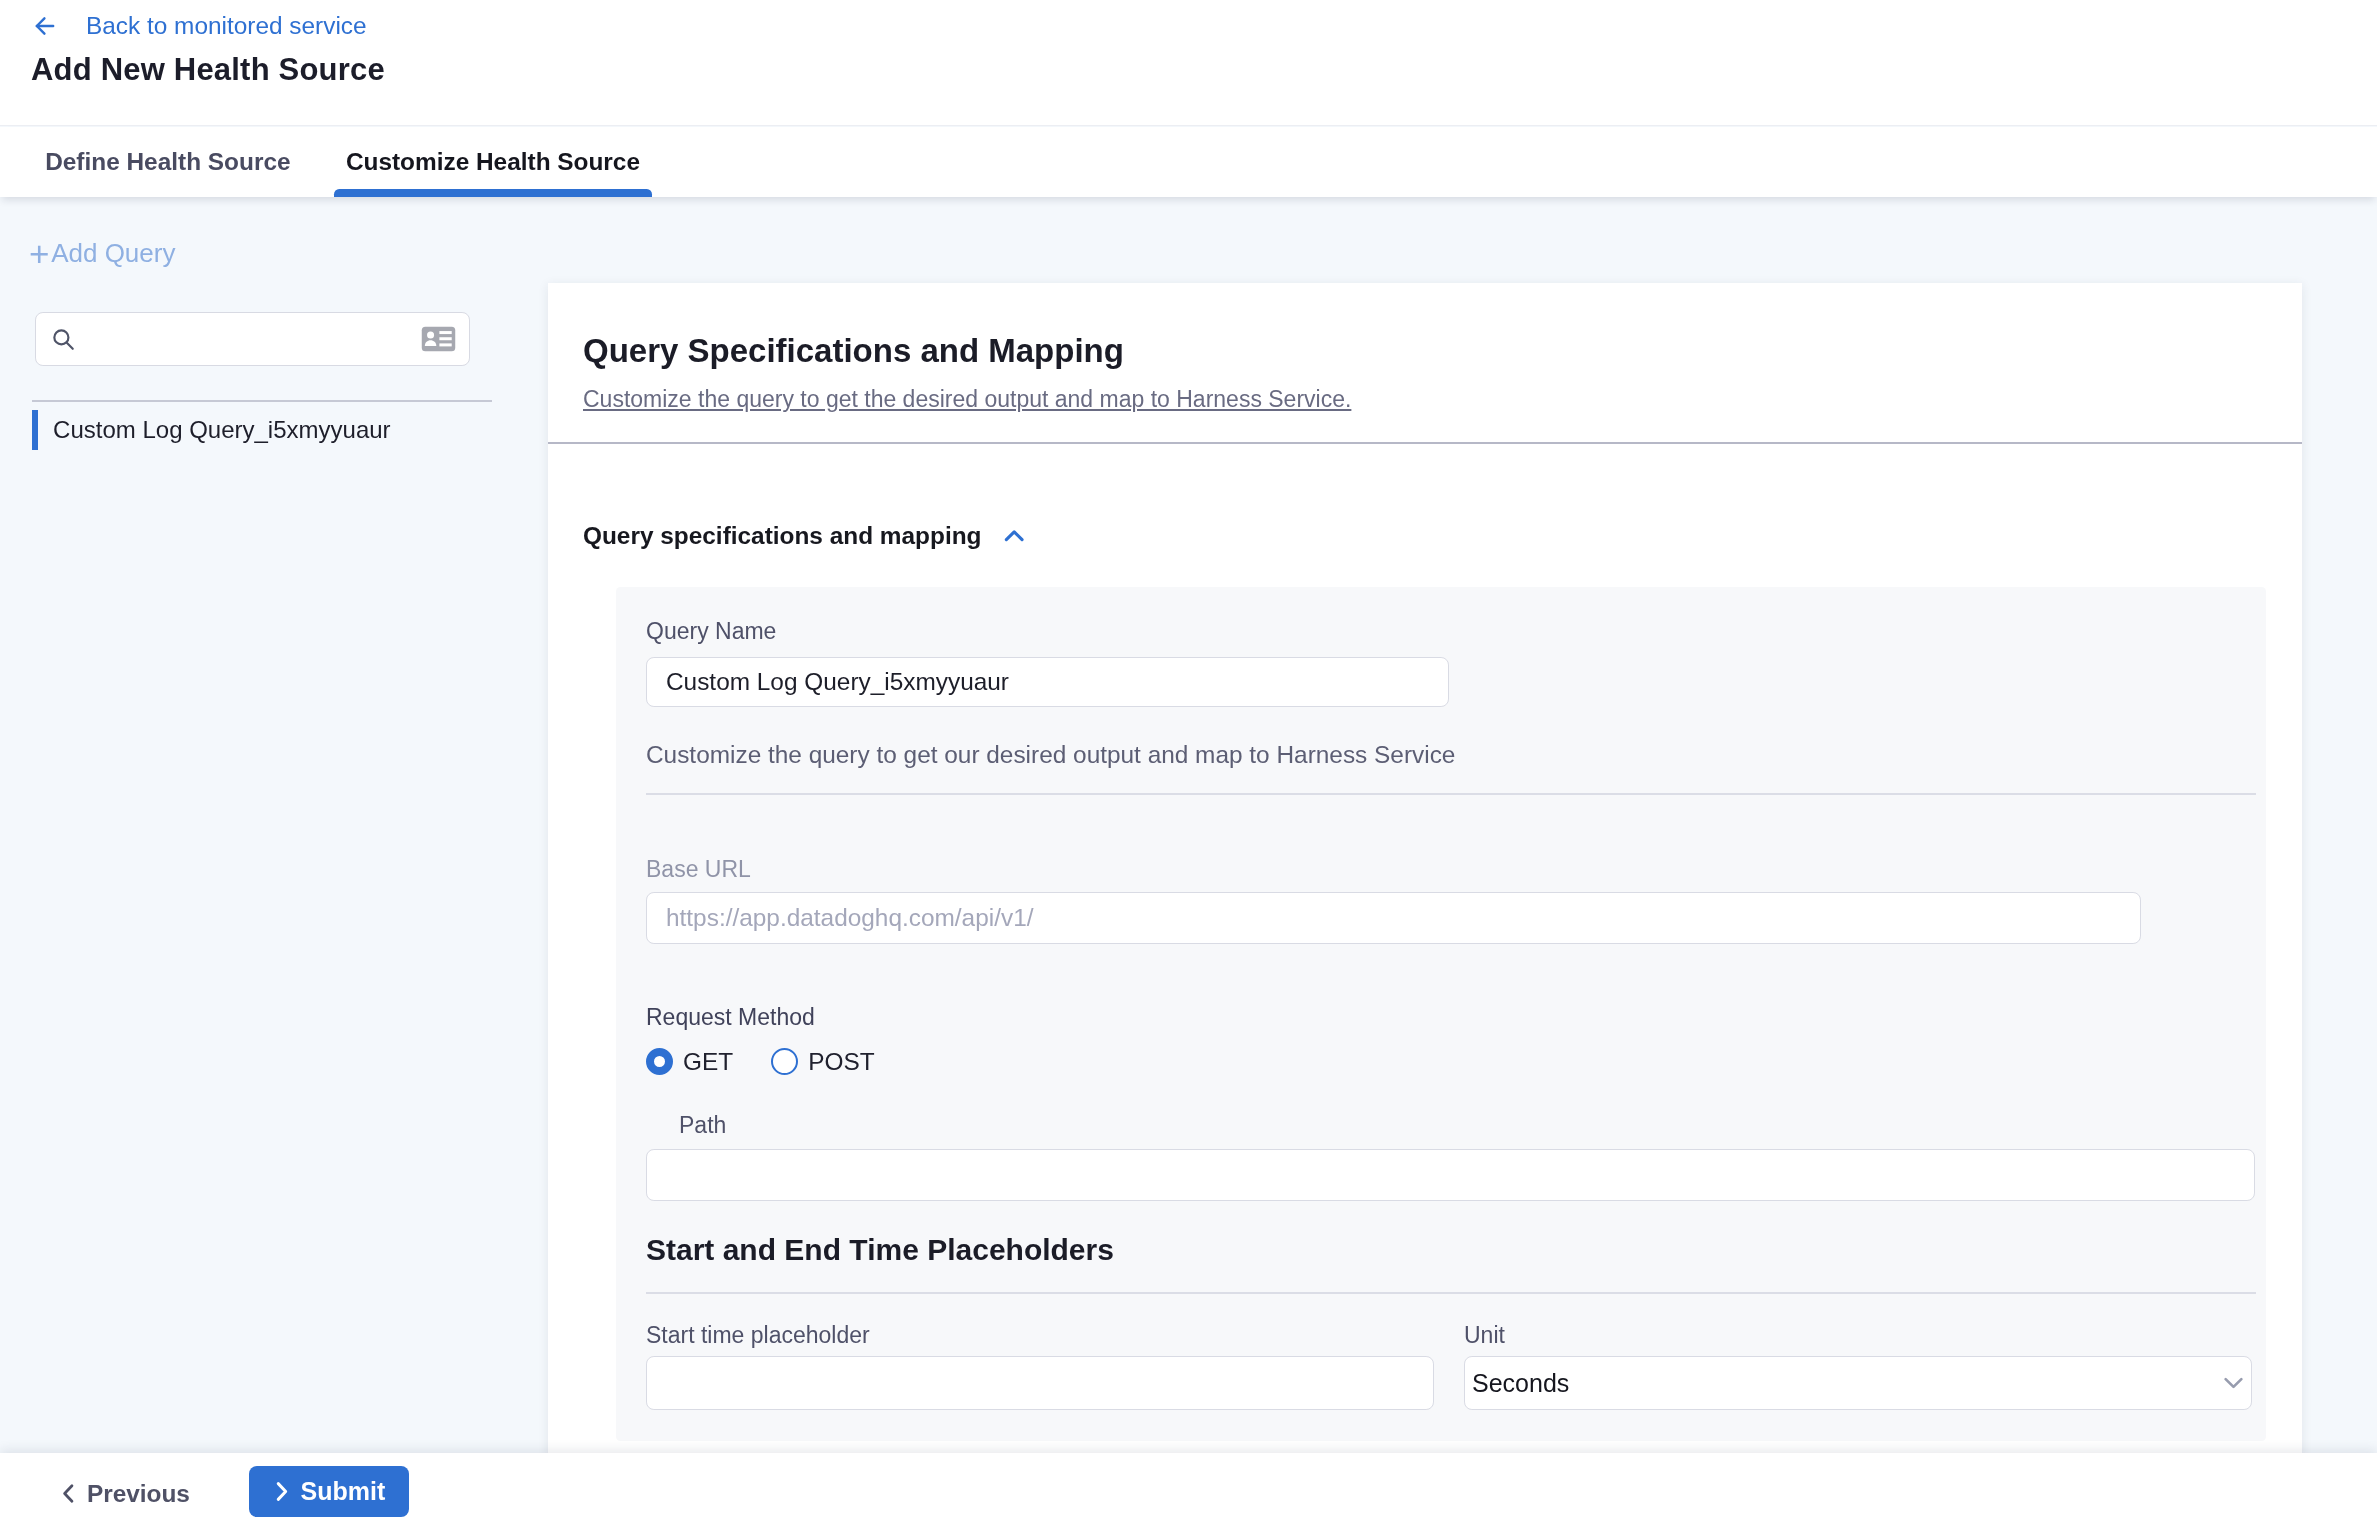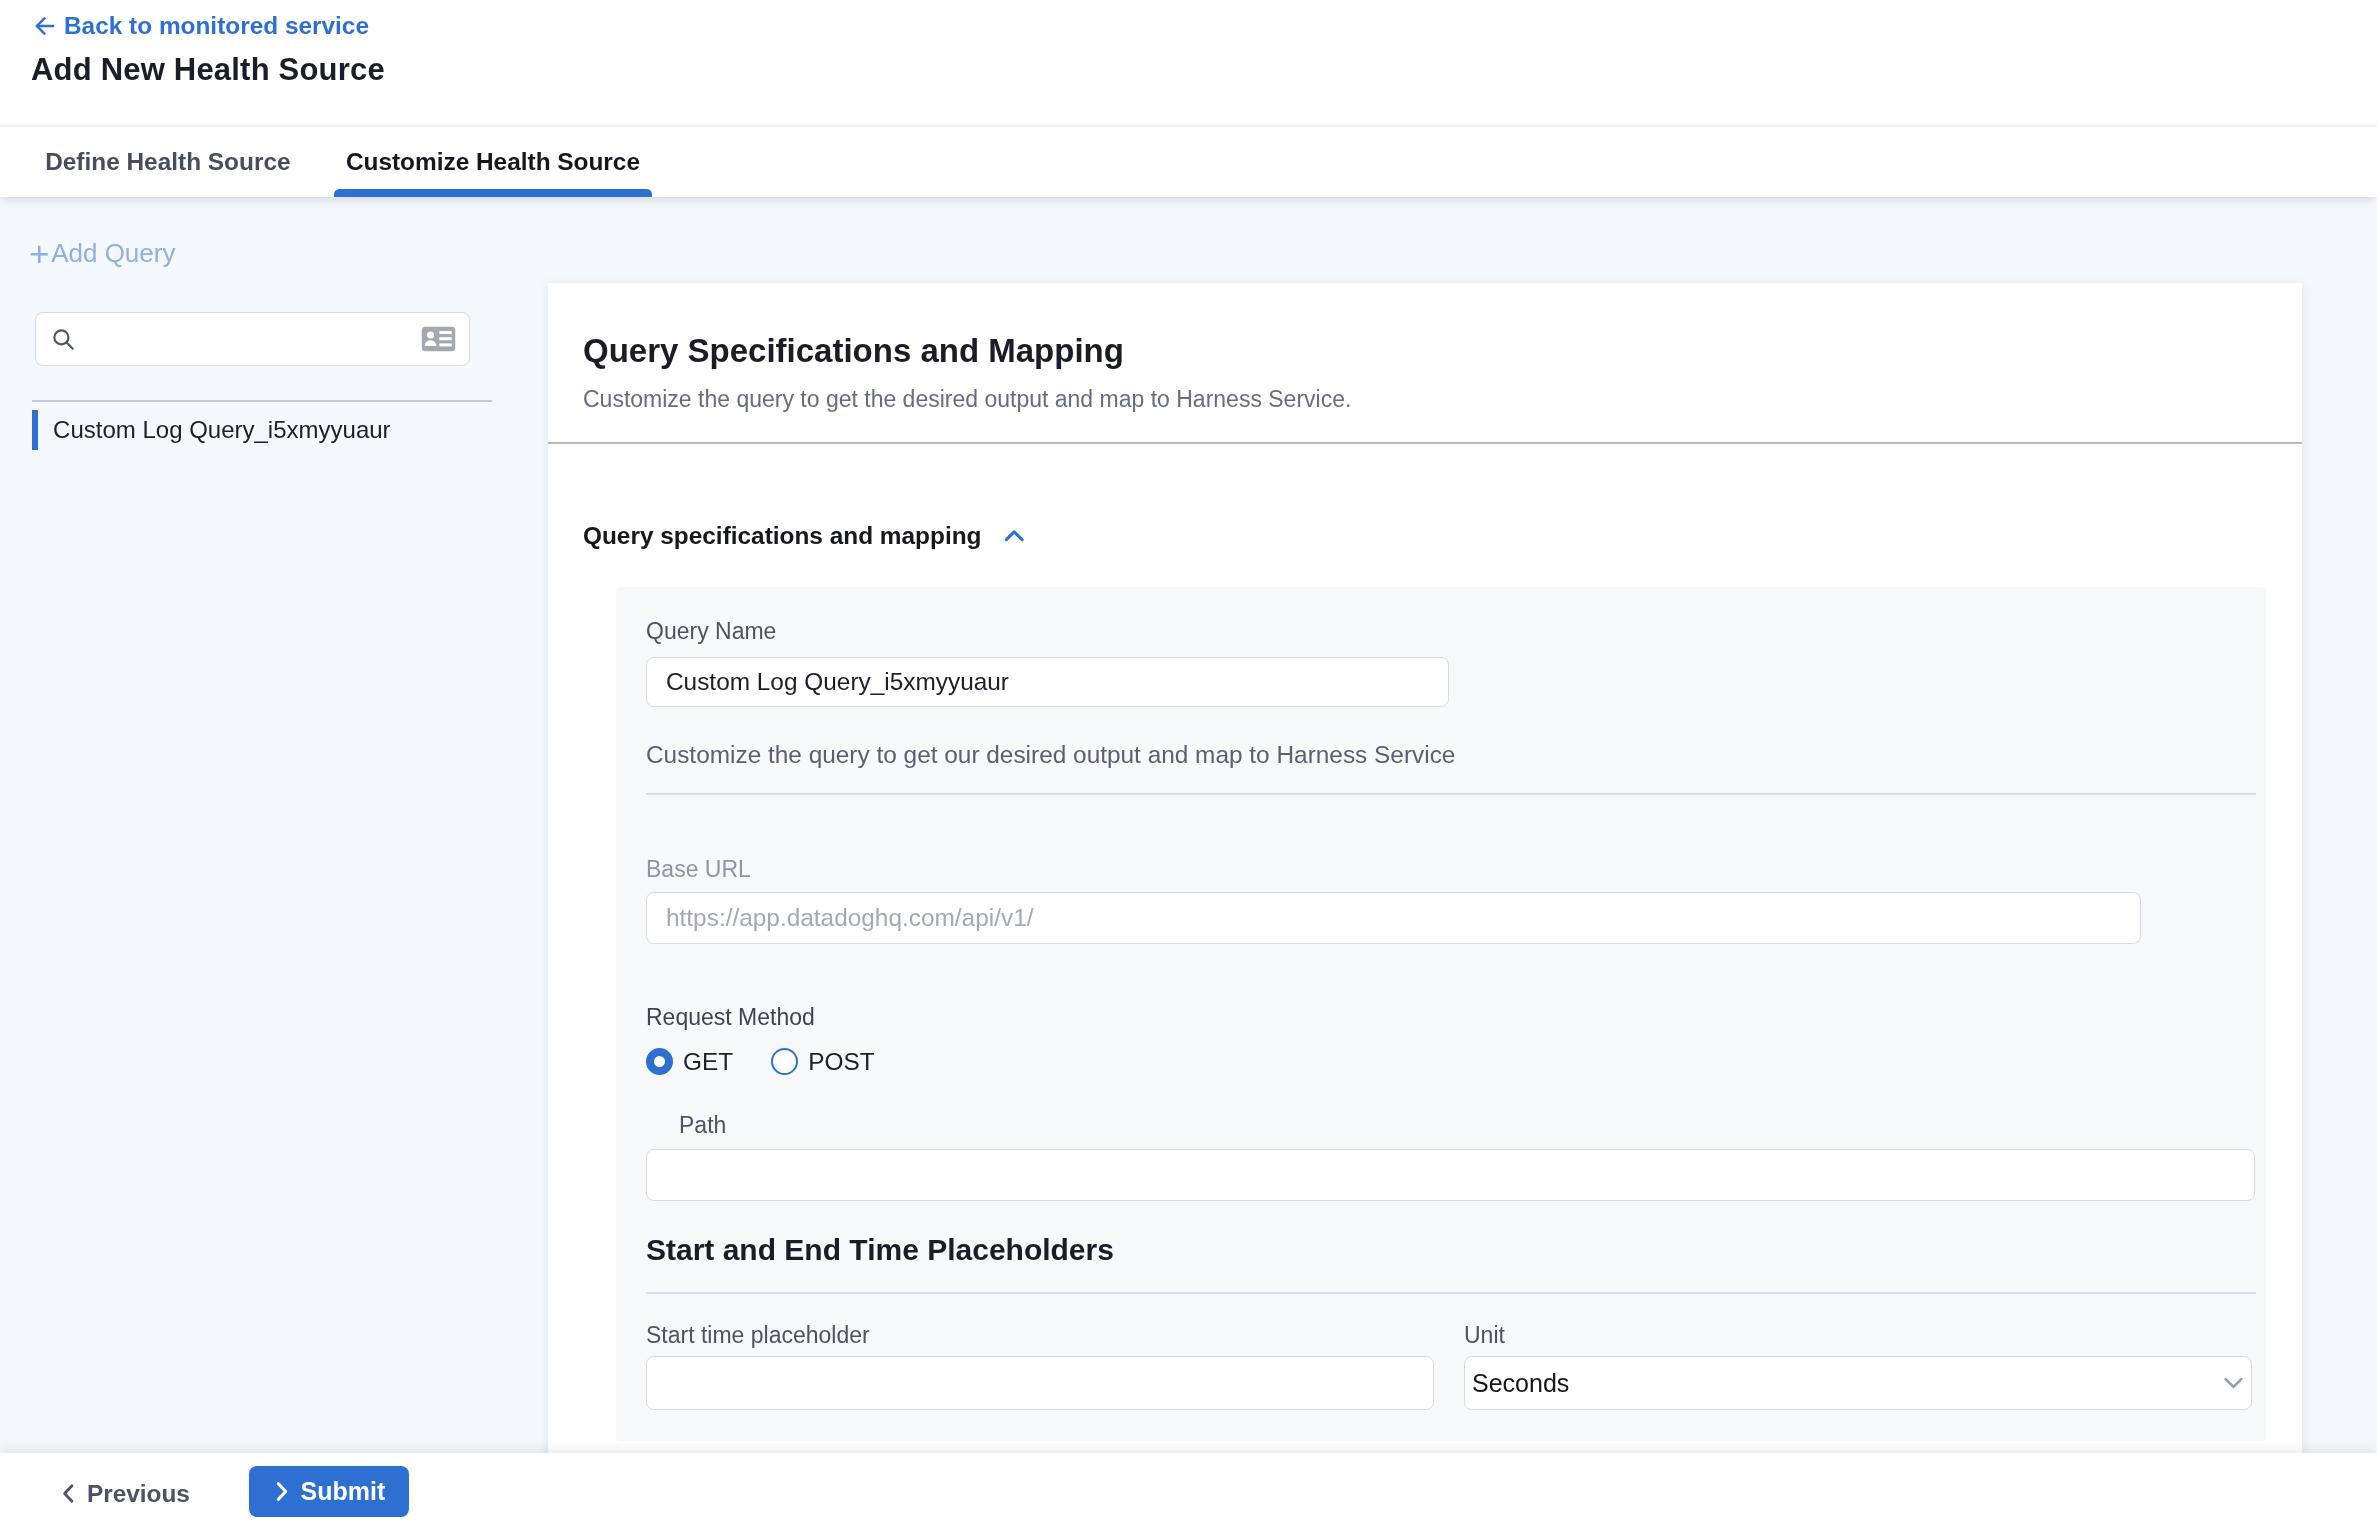--- a/index.html
+++ b/index.html
@@ -2,21 +2,21 @@
 <html style="font-size:14px"><head>
 <meta charset="utf-8">
 <style>
   html,body{margin:0;padding:0;}
   body{font-family:"Liberation Sans", sans-serif; background:#f4f8fc;}
   *{box-sizing:border-box;}
   .app{position:relative;width:2377px;height:1534px;overflow:hidden;background:#f4f8fc;}
 
   
   .header-top{position:absolute;left:0;top:0;width:2377px;height:126px;background:#ffffff;border-bottom:1.7px solid #eceef3;z-index:5;}
-  .back-link{position:absolute;left:31px;top:12.2px;display:flex;align-items:center;gap:5px;color:#2e70d2;font-size:24.4px;font-weight:700;cursor:pointer;}
+  .back-link{position:absolute;left:31px;top:12.2px;display:flex;align-items:center;gap:27px;color:#2e70d2;font-size:24.4px;font-weight:400;cursor:pointer;}
   .back-link svg{display:block;}
   .page-title{position:absolute;left:31px;top:52px;font-size:31px;font-weight:700;color:#1c1d2a;letter-spacing:0.2px;}
 
   .tab-bar{position:absolute;left:0;top:127px;width:2377px;height:70px;background:#ffffff;display:flex;align-items:stretch;padding-left:33px;gap:31px;box-shadow:0 5.2px 7.9px -1.7px rgba(25,35,64,0.14);z-index:4;}
   .tab{position:relative;display:flex;align-items:center;padding:0 12.2px;font-size:24.4px;font-weight:700;color:#494b61;cursor:pointer;white-space:nowrap;}
   .tab.active{color:#15161e;}
   .tab.active::after{content:"";position:absolute;left:0;right:0;bottom:0;height:7.9px;background:#2e70d2;border-radius:5.2px 5.2px 0 0;}
 
   
   .add-query{position:absolute;left:29px;top:236px;display:flex;align-items:center;color:#8fb0e2;cursor:pointer;}
@@ -30,21 +30,21 @@
 
   .sidebar-divider{position:absolute;left:32px;top:400px;width:460px;height:1.7px;background:#c6c9d5;}
 
   .query-item{position:absolute;left:32px;top:407px;width:454px;height:45px;display:flex;align-items:center;cursor:pointer;}
   .query-item .sel-bar{width:6.1px;height:40px;background:#2e70d2;margin-right:15px;flex:0 0 auto;}
   .query-item .q-label{font-size:24px;color:#1e1f2b;white-space:nowrap;}
 
   
   .panel{position:absolute;left:548px;top:283px;width:1754px;height:1177px;background:#ffffff;box-shadow:0 1.7px 10.5px rgba(30,40,70,0.09);}
   .panel-title{position:absolute;left:35px;top:49px;font-size:33px;font-weight:700;color:#1b1c27;}
-  .panel-subtitle{position:absolute;left:35px;top:103px;font-size:23px;color:#696b82;}
+  .panel-subtitle{position:absolute;left:35px;top:103px;font-size:23px;color:#696b82;text-decoration:underline;}
   .panel-divider{position:absolute;left:0;top:159px;width:100%;height:1.7px;background:#b6b8c7;}
 
   .section-row{position:absolute;left:35px;top:234px;height:38px;display:flex;align-items:center;gap:21px;cursor:pointer;}
   .section-row .sec-title{font-size:24.4px;font-weight:700;color:#17181f;}
 
   .card{position:absolute;left:68px;top:304px;width:1650px;height:854px;background:#f7f8fa;border-radius:4.4px;}
   .f-label{position:absolute;font-size:23px;color:#4f5169;}
   .f-label.dim{color:#9094a8;}
   .f-label.dark{color:#40425a;}
   .t-input{position:absolute;height:50px;background:#ffffff;border:1.7px solid #d9dbe4;border-radius:7.9px;font-size:24.4px;color:#1d1e29;padding:0 19px;outline:none;font-family:"Liberation Sans",sans-serif;}

